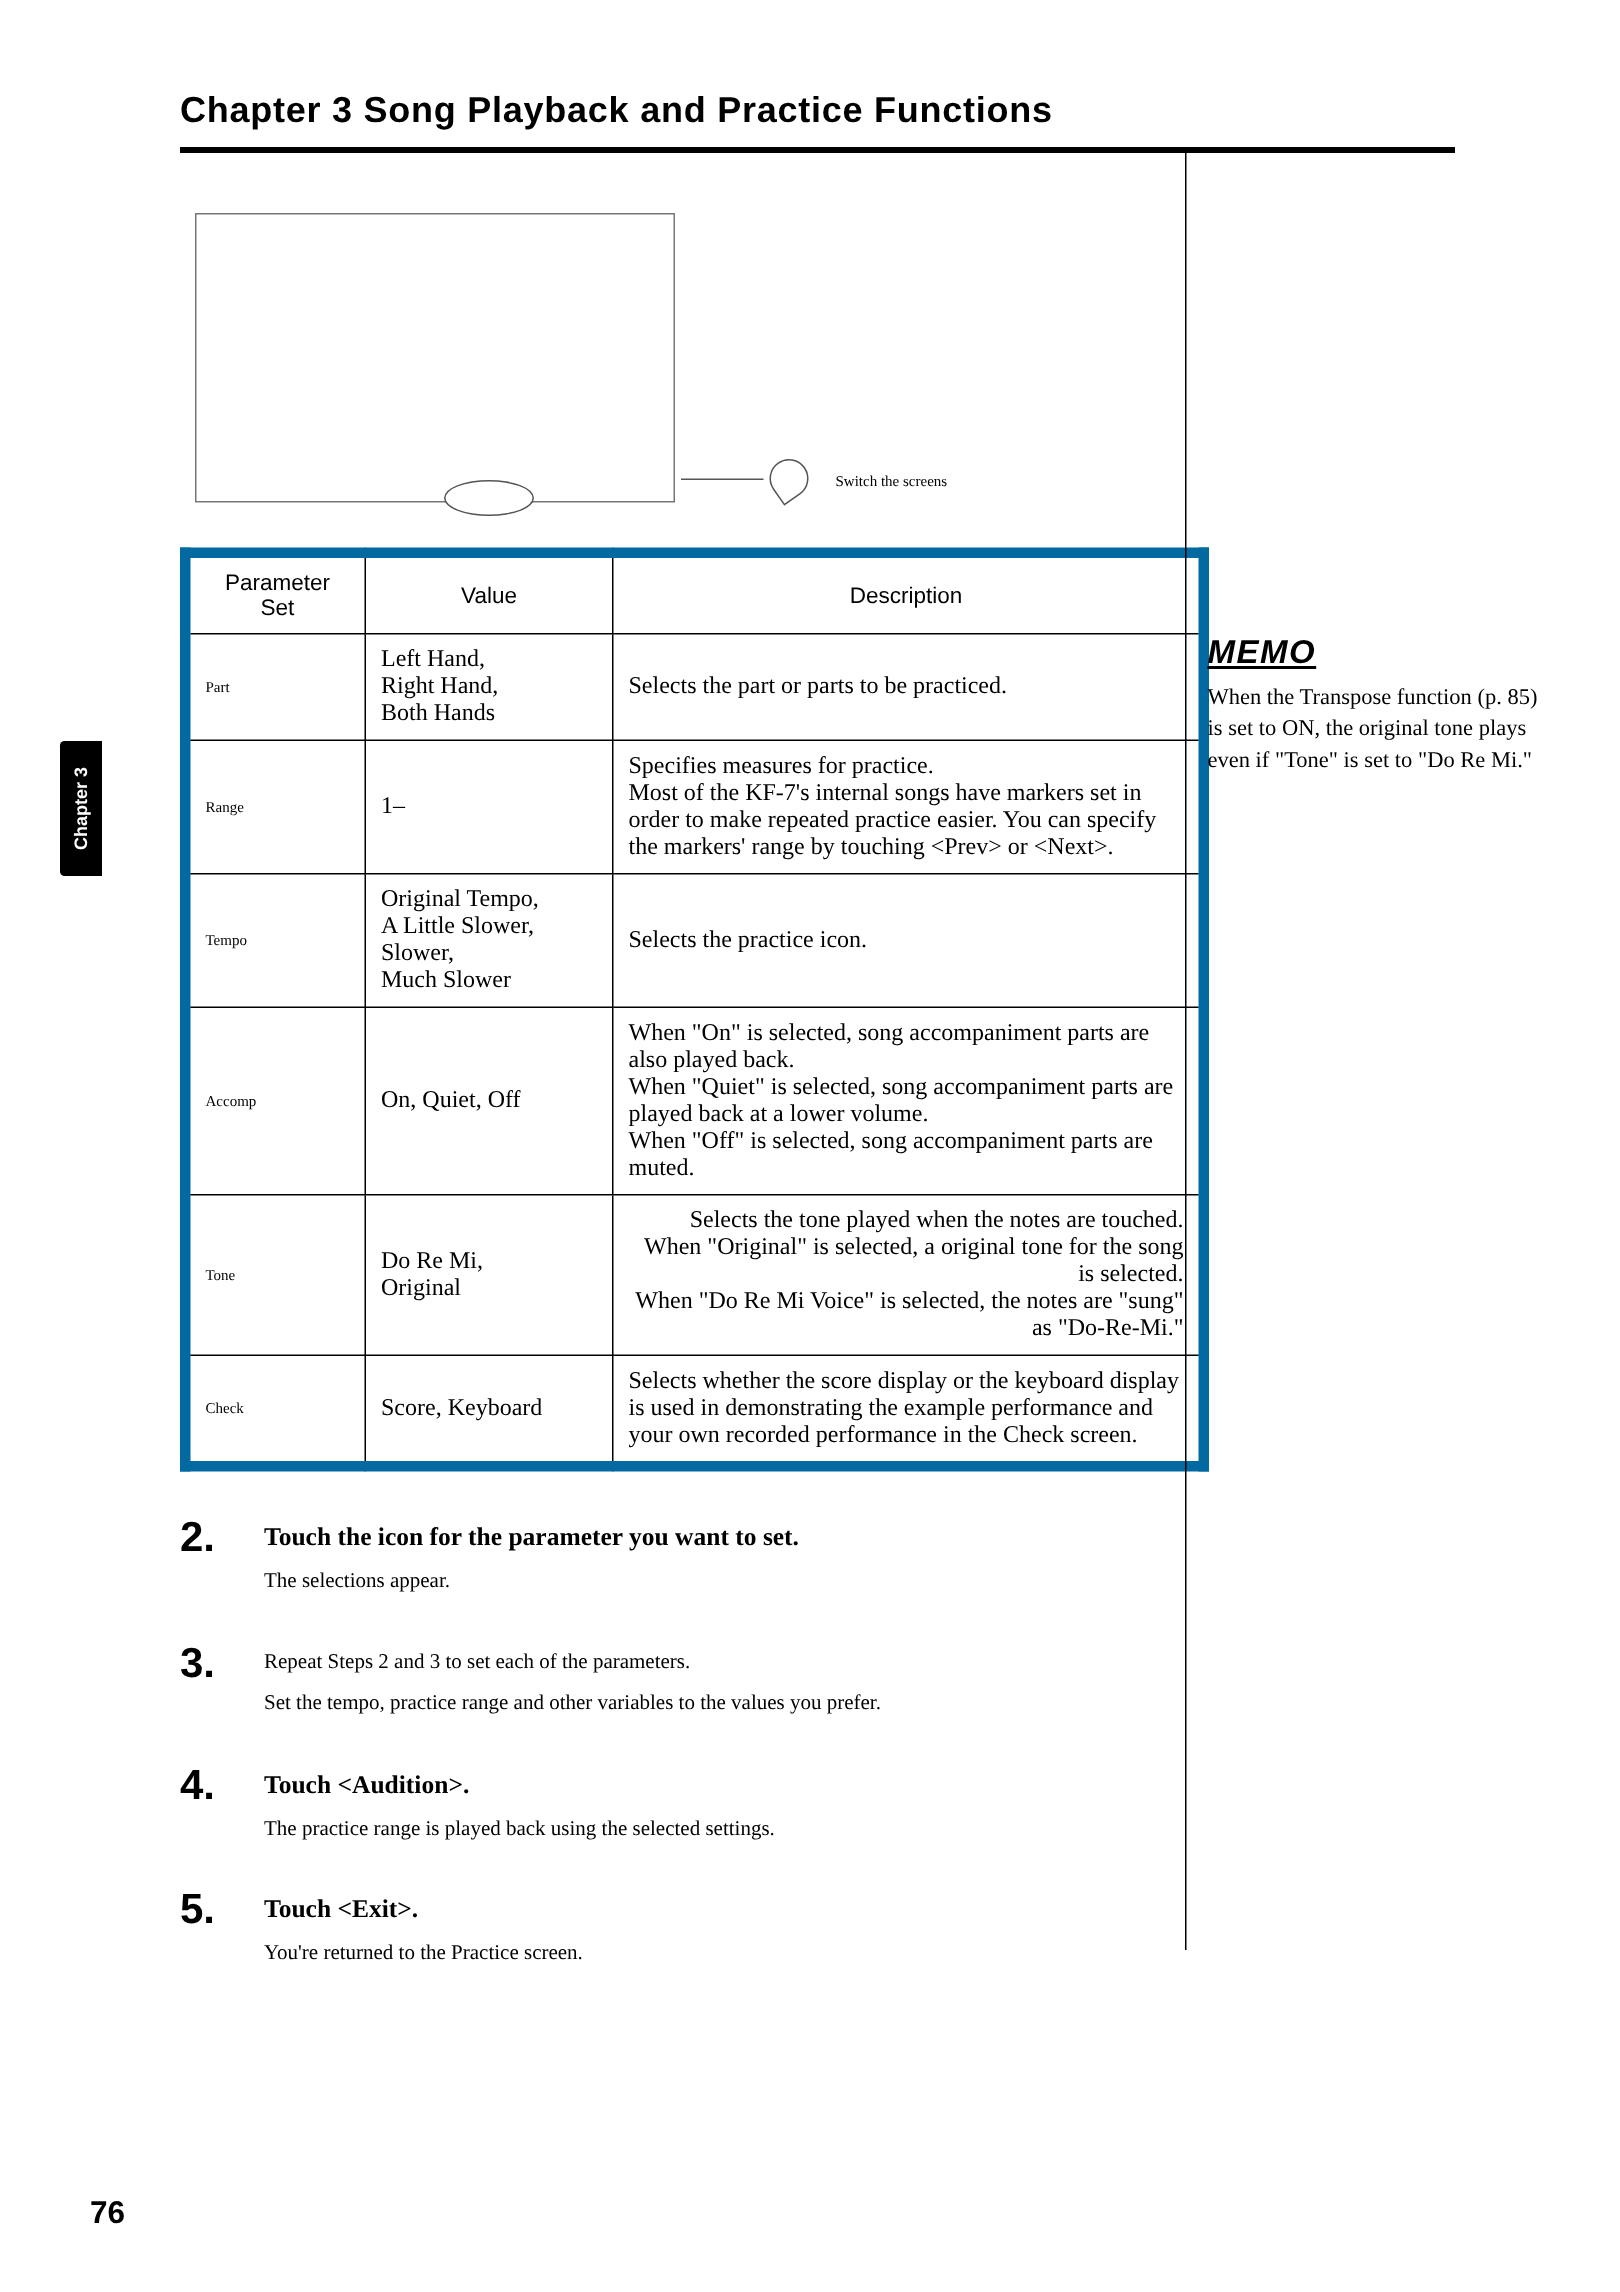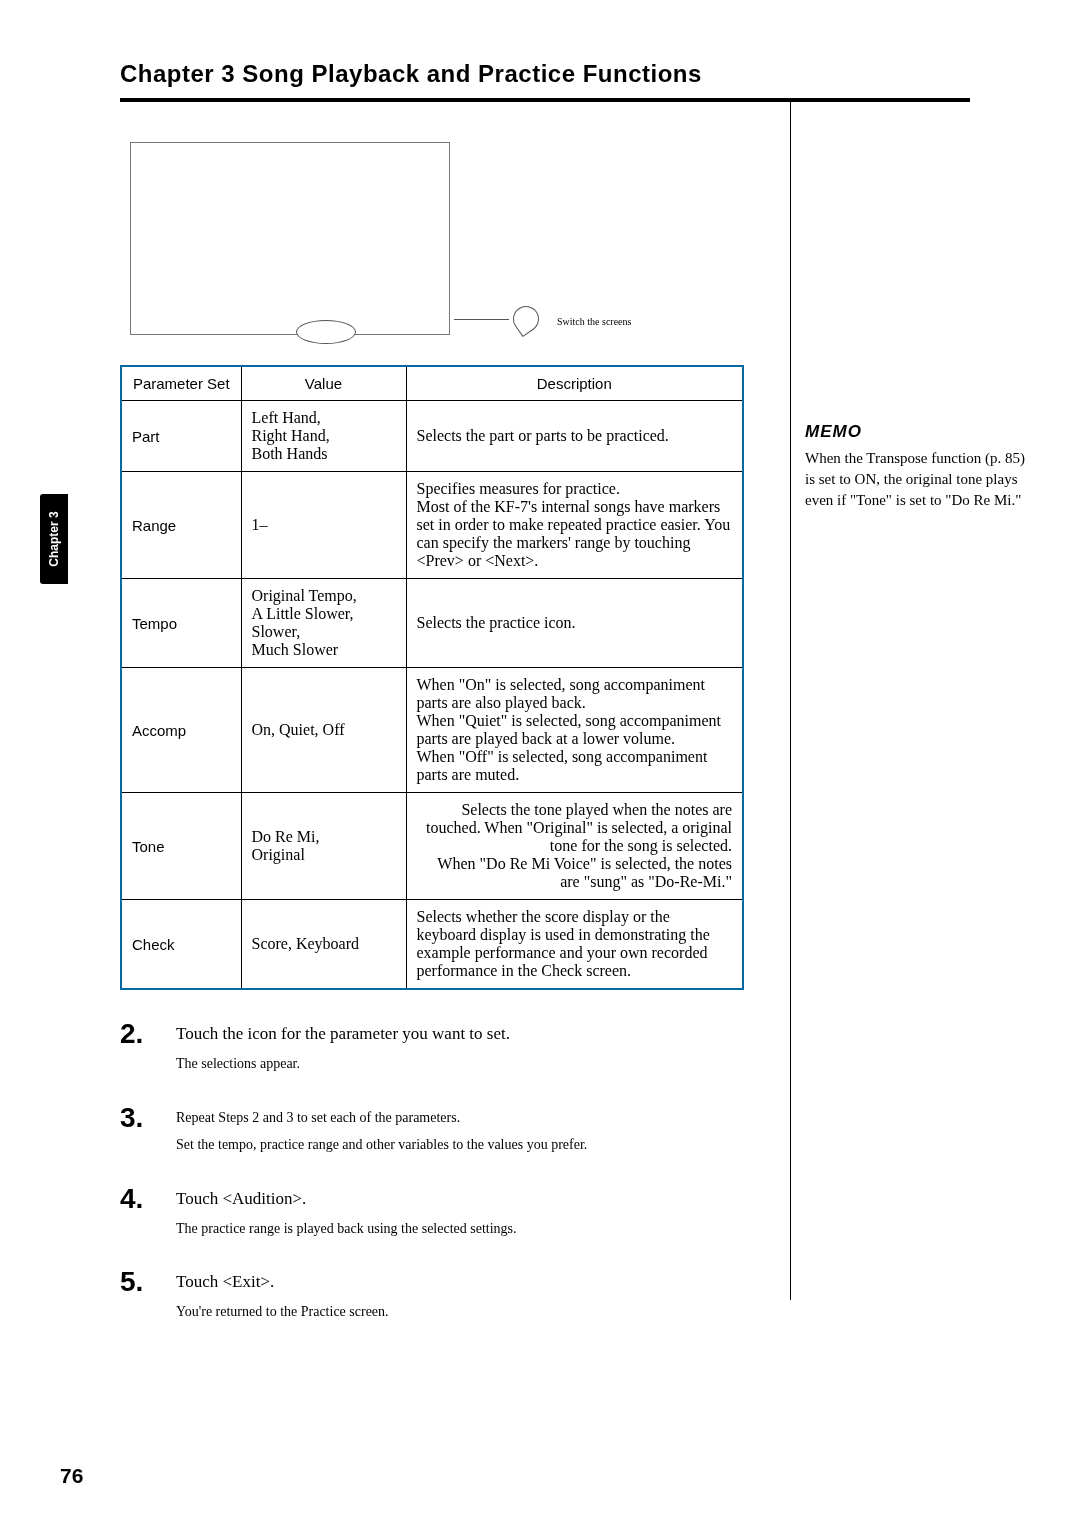--- a/index.html
+++ b/index.html
@@ -86,58 +86,59 @@
     }
     .figure-label {
       font-family: Liberation Serif, serif;
       font-size: 10px;
       margin-bottom: 8px;
       margin-left: 14px;
     }
     .params-table {
       margin-top: 30px;
       border-collapse: collapse;
-      border: 2px solid #0369a1;
-      width: 624px;
+      border: 7px solid #0369a1;
+      width: 686px;
     }
     .params-table th, .params-table td {
       border: 1px solid #000;
       padding: 8px 10px;
       vertical-align: middle;
       text-align: left;
     }
     .params-table th {
       font-family: Arial, Helvetica, sans-serif;
       font-weight: normal;
       font-size: 15px;
       text-align: center;
     }
     .col-param { width: 120px; }
     .col-value { width: 165px; }
     .col-desc { }
     .params-table td {
       font-size: 16px;
     }
     .params-table td.param-name {
-      font-family: Liberation Sans, sans-serif;
-      font-size: 15px;
+      font-family: Liberation Serif, serif;
+      font-size: 10px;
     }
     .sidebar-note {
       position: absolute;
       left: 805px;
       top: 420px;
       width: 230px;
       font-size: 15px;
       line-height: 1.4;
     }
     .memo-label {
       font-family: Arial, Helvetica, sans-serif;
       font-weight: bold;
       font-style: italic;
-      font-size: 17px;
+      font-size: 22px;
+      text-decoration: underline;
       letter-spacing: 1px;
       display: inline-block;
       margin-bottom: 4px;
     }
     .sidebar-divider {
       position: absolute;
       left: 790px;
       top: 100px;
       width: 1px;
       height: 1200px;
@@ -158,21 +159,21 @@
       width: 56px;
       flex-shrink: 0;
       line-height: 1;
     }
     .step-body {
       flex: 1;
       padding-top: 4px;
     }
     .step-heading {
       font-size: 17px;
-      font-weight: normal;
+      font-weight: bold;
       margin-bottom: 10px;
     }
     .step-text {
       font-size: 14px;
       margin-bottom: 8px;
       line-height: 1.4;
     }
     .page-number {
       position: absolute;
       left: 60px;

